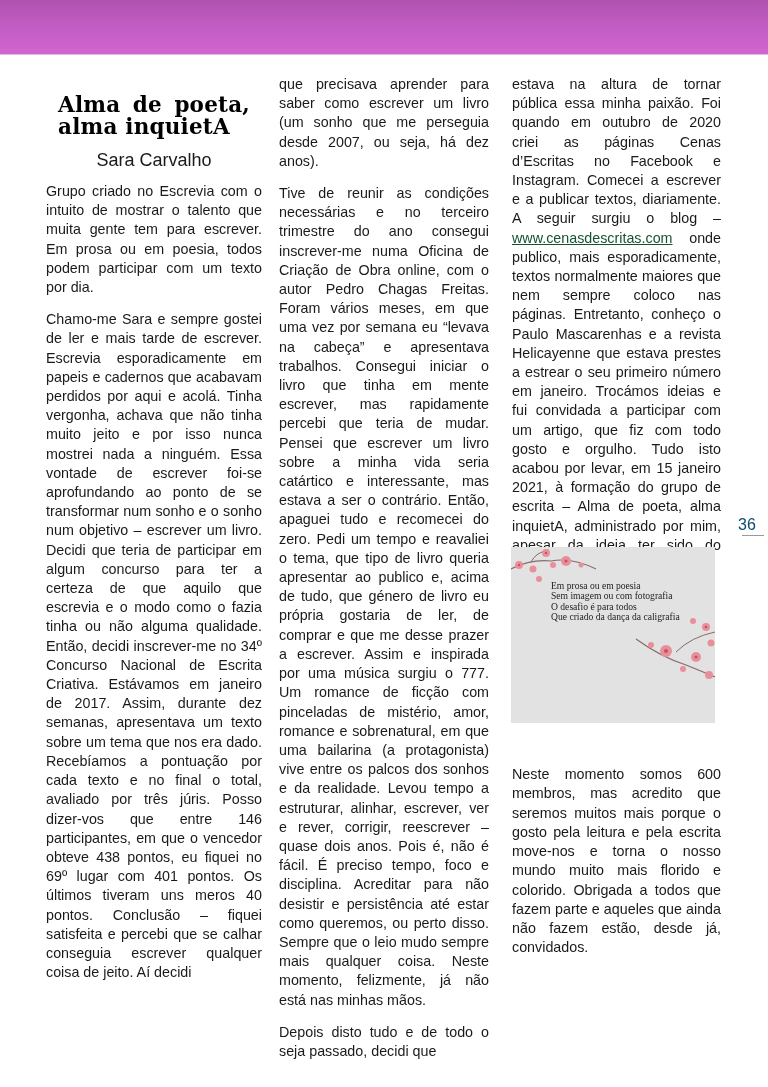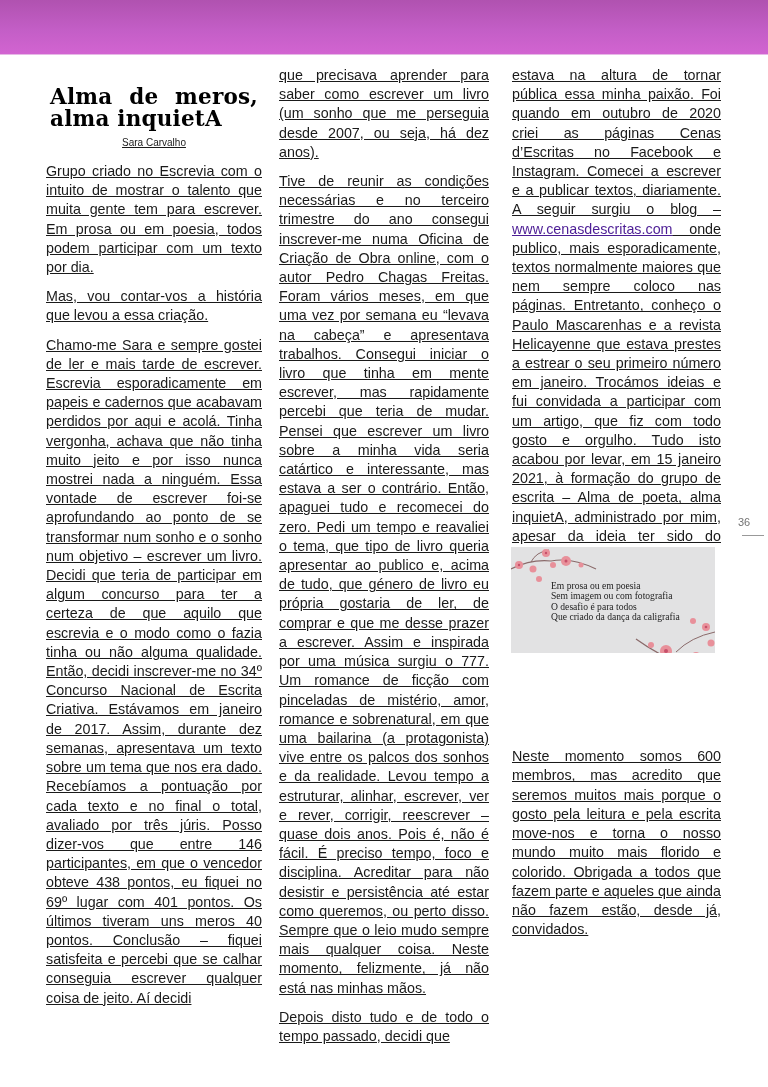--- a/index.html
+++ b/index.html
@@ -11,75 +11,74 @@
   .header-band {
     position: absolute; left: 0; top: 0; width: 768px; height: 54px;
     background: linear-gradient(to bottom, #b052b0 0%, #c35ec6 55%, #d264d1 100%);
     border-bottom: 1px solid #e6b8e6;
   }
   .col {
     position: absolute; top: 62px;
     font-size: 14.3px; line-height: 19.2px;
     text-align: justify; hyphens: none;
   }
-  .col p { margin: 4px 0 10px 0; text-decoration: underline; }
+  .col p { margin: 13px 0 10px 0; }
   .col1 { left: 46px; width: 216px; top: 82px; }
   .col2 { left: 279px; width: 210px; }
   .col3 { left: 512px; width: 209px; }
   .title {
     font-family: "DejaVu Serif", "Liberation Serif", serif;
     font-weight: 900; font-size: 21.5px; line-height: 22px;
-    color: #000; margin: 4px; text-align: justify;
+    color: #000; margin: 12px; text-align: justify;
     letter-spacing: 0.2px;
   }
   .title .line1 { display: flex; justify-content: space-between; }
-  .author { text-align: center; font-size: 10px; margin: 0 0 36px 0; line-height: 18px; }
-  .link { color: #4c1d95; text-decoration: underline; cursor: pointer; }
+  .author { text-align: center; font-size: 18px; margin: 0 0 36px 0; line-height: 18px; }
+  .link { color: #14532d; text-decoration: underline; cursor: pointer; }
   .page-num {
-    position: absolute; left: 738px; top: 516px; font-size: 11px; color: #737373;
+    position: absolute; left: 738px; top: 516px; font-size: 16px; color: #0c4a6e;
   }
   .page-num-rule {
     position: absolute; left: 742px; top: 535px; width: 22px; height: 1px; background: #999;
   }
   .figure {
-    position: absolute; left: 511px; top: 547px; width: 204px; height: 106px;
+    position: absolute; left: 511px; top: 547px; width: 204px; height: 176px;
     background: #e2e2e3; overflow: hidden;
   }
   .figure .poem {
     position: absolute; left: 40px; top: 34px;
     font-family: "Liberation Serif", "DejaVu Serif", serif;
     font-size: 9.6px; line-height: 10.4px; color: #222;
   }
   .figure svg { position: absolute; left: 0; top: 0; }
   .indent-space { white-space: pre; }
 </style>
 </head>
 <body>
 
 <div class="header-band"></div>
 
 <div class="col col1">
   <h1 class="title">
     <span class="line1">
       <span>Alma</span>
       <span>de</span>
-      <span>meros,</span>
+      <span>poeta,</span>
     </span>
     <span style="display:block">alma inquietA</span>
   </h1>
   <p class="author">Sara Carvalho</p>
   <p>Grupo criado no Escrevia com o intuito de mostrar o talento que muita gente tem para escrever. Em prosa ou em poesia, todos podem participar com um texto por dia.</p>
-  <p>Mas, vou contar-vos a história que levou a essa criação.</p>
   <p>Chamo-me Sara e sempre gostei de ler e mais tarde de escrever. Escrevia esporadicamente em papeis e cadernos que acabavam perdidos por aqui e acolá. Tinha vergonha, achava que não tinha muito jeito e por isso nunca mostrei nada a ninguém. Essa vontade de escrever foi-se aprofundando ao ponto de se transformar num sonho e o sonho num objetivo – escrever um livro. Decidi que teria de participar em algum concurso para ter a certeza de que aquilo que escrevia e o modo como o fazia tinha ou não alguma qualidade. Então, decidi inscrever-me no 34º Concurso Nacional de Escrita Criativa. Estávamos em janeiro de 2017. Assim, durante dez semanas, apresentava um texto sobre um tema que nos era dado. Recebíamos a pontuação por cada texto e no final o total, avaliado por três júris. Posso dizer-vos que entre 146 participantes, em que o vencedor obteve 438 pontos, eu fiquei no 69º lugar com 401 pontos. Os últimos tiveram uns meros 40 pontos. Conclusão – fiquei satisfeita e percebi que se calhar conseguia escrever qualquer coisa de jeito. Aí decidi</p>
 </div>
 
 <div class="col col2">
   <p>que precisava aprender para saber como escrever um livro (um sonho que me perseguia desde 2007, ou seja, há dez anos).</p>
   <p>Tive de reunir as condições necessárias e no terceiro trimestre do ano consegui inscrever-me numa Oficina de Criação de Obra online, com o autor Pedro Chagas Freitas. Foram vários meses, em que uma vez por semana eu “levava na cabeça” e apresentava trabalhos. Consegui iniciar o livro que tinha em mente escrever, mas rapidamente percebi que teria de mudar. Pensei que escrever um livro sobre a minha vida seria catártico e interessante, mas estava a ser o contrário. Então, apaguei tudo e recomecei do zero. Pedi um tempo e reavaliei o tema, que tipo de livro queria apresentar ao publico e, acima de tudo, que género de livro eu própria gostaria de ler, de comprar e que me desse prazer a escrever. Assim e inspirada por uma música surgiu o 777. Um romance de ficção com pinceladas de mistério, amor, romance e sobrenatural, em que uma bailarina (a protagonista) vive entre os palcos dos sonhos e da realidade. Levou tempo a estruturar, alinhar, escrever, ver e rever, corrigir, reescrever – quase dois anos. Pois é, não é fácil. É preciso tempo, foco e disciplina. Acreditar para não desistir e persistência até estar como queremos, ou perto disso. Sempre que o leio mudo sempre mais qualquer coisa. Neste momento, felizmente, já não está nas minhas mãos.</p>
-  <p>Depois disto tudo e de todo o tempo passado, decidi que</p>
+  <p>Depois disto tudo e de todo o seja passado, decidi que</p>
 </div>
 
 <div class="col col3">
   <p>
     <span>estava na altura de tornar pública essa minha paixão. Foi quando em outubro de 2020 criei as páginas Cenas d’Escritas no Facebook e Instagram. Comecei a escrever e a publicar textos, diariamente. A seguir surgiu o blog – </span><a class="link">www.cenasdescritas.com</a><span> onde publico, mais esporadicamente, textos normalmente maiores que nem sempre coloco nas páginas. Entretanto, conheço o Paulo Mascarenhas e a revista Helicayenne que estava prestes a estrear o seu primeiro número em janeiro. Trocámos ideias e fui convidada a participar com um artigo, que fiz com todo gosto e orgulho. Tudo isto acabou por levar, em 15 janeiro 2021, à formação do grupo de escrita – Alma de poeta, alma inquietA, administrado por mim, apesar da ideia ter sido do Paulo.</span>
   </p>
   <div style="height:168px"></div>
   <p class="indent-space" style="white-space:normal"> Neste momento somos 600 membros, mas acredito que seremos muitos mais porque o gosto pela leitura e pela escrita move-nos e torna o nosso mundo muito mais florido e colorido. Obrigada a todos que fazem parte e aqueles que ainda não fazem estão, desde já, convidados.</p>
 </div>
 

